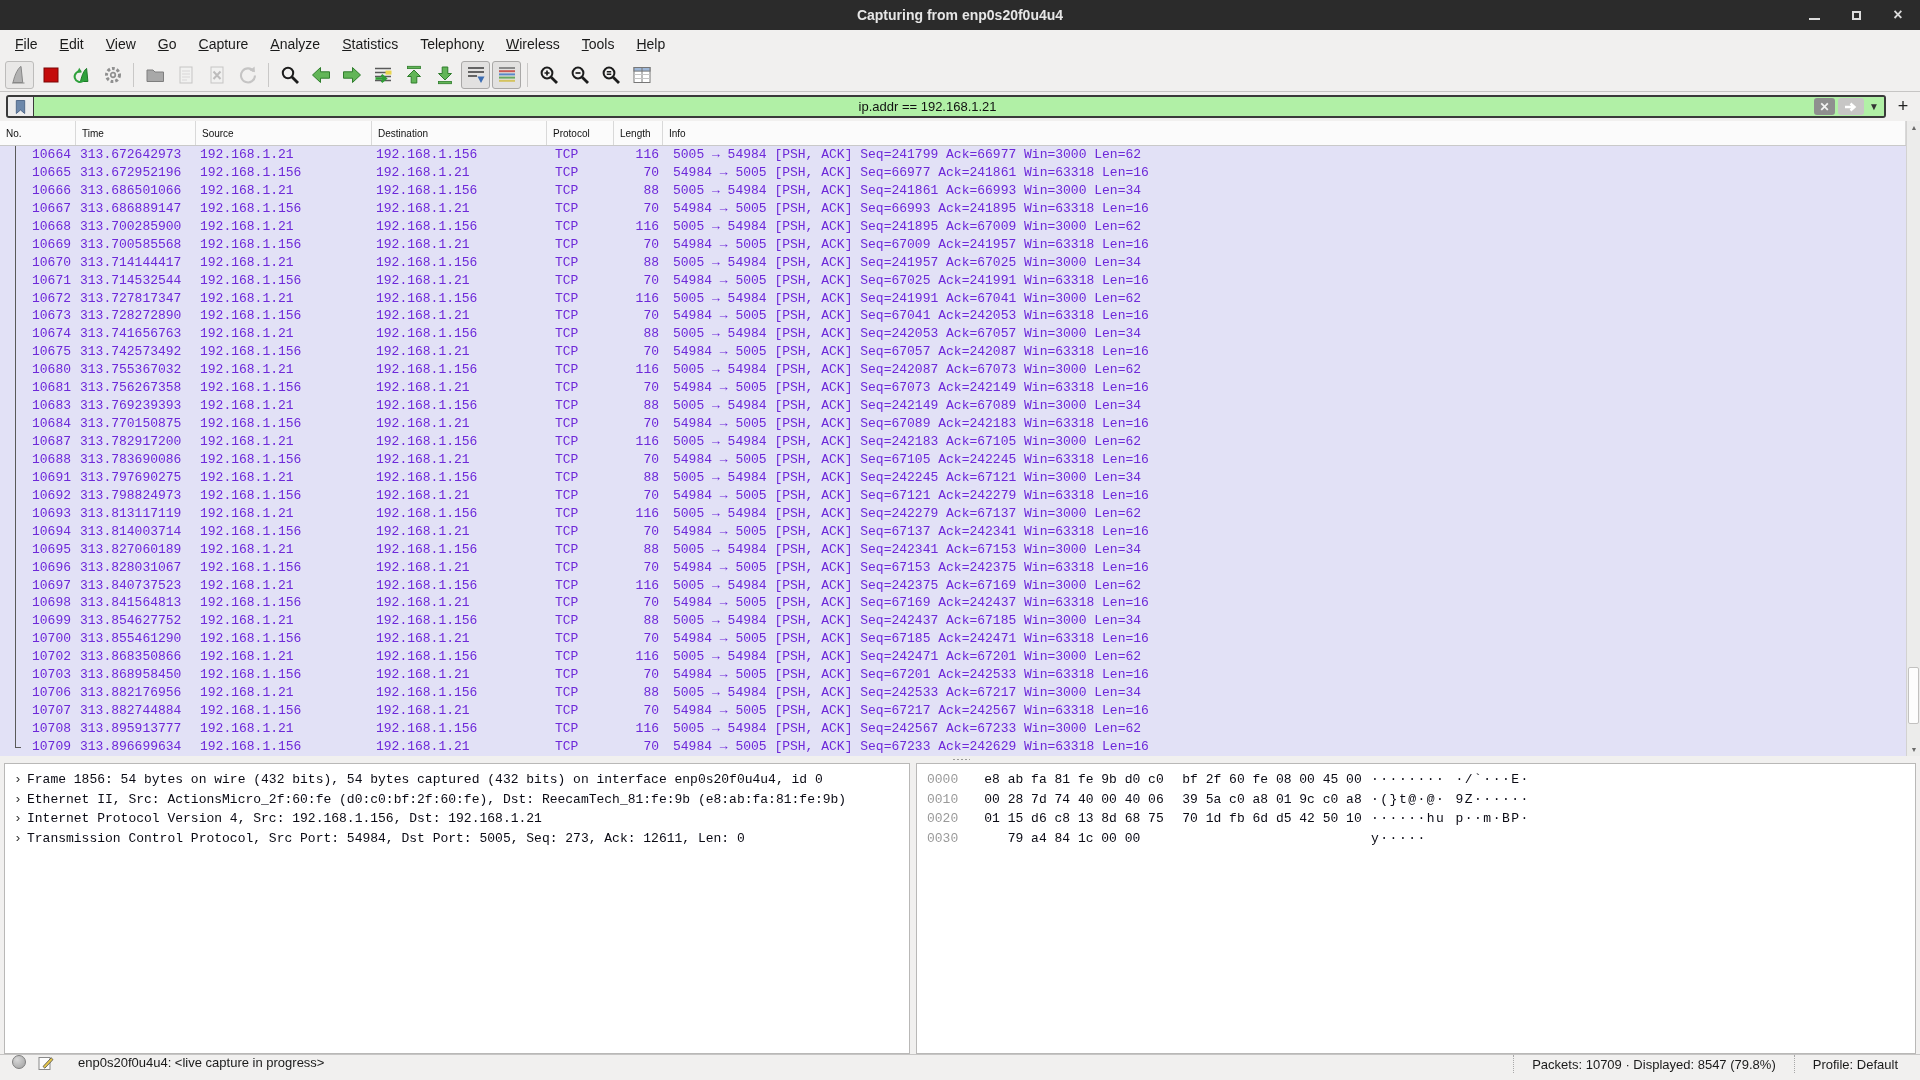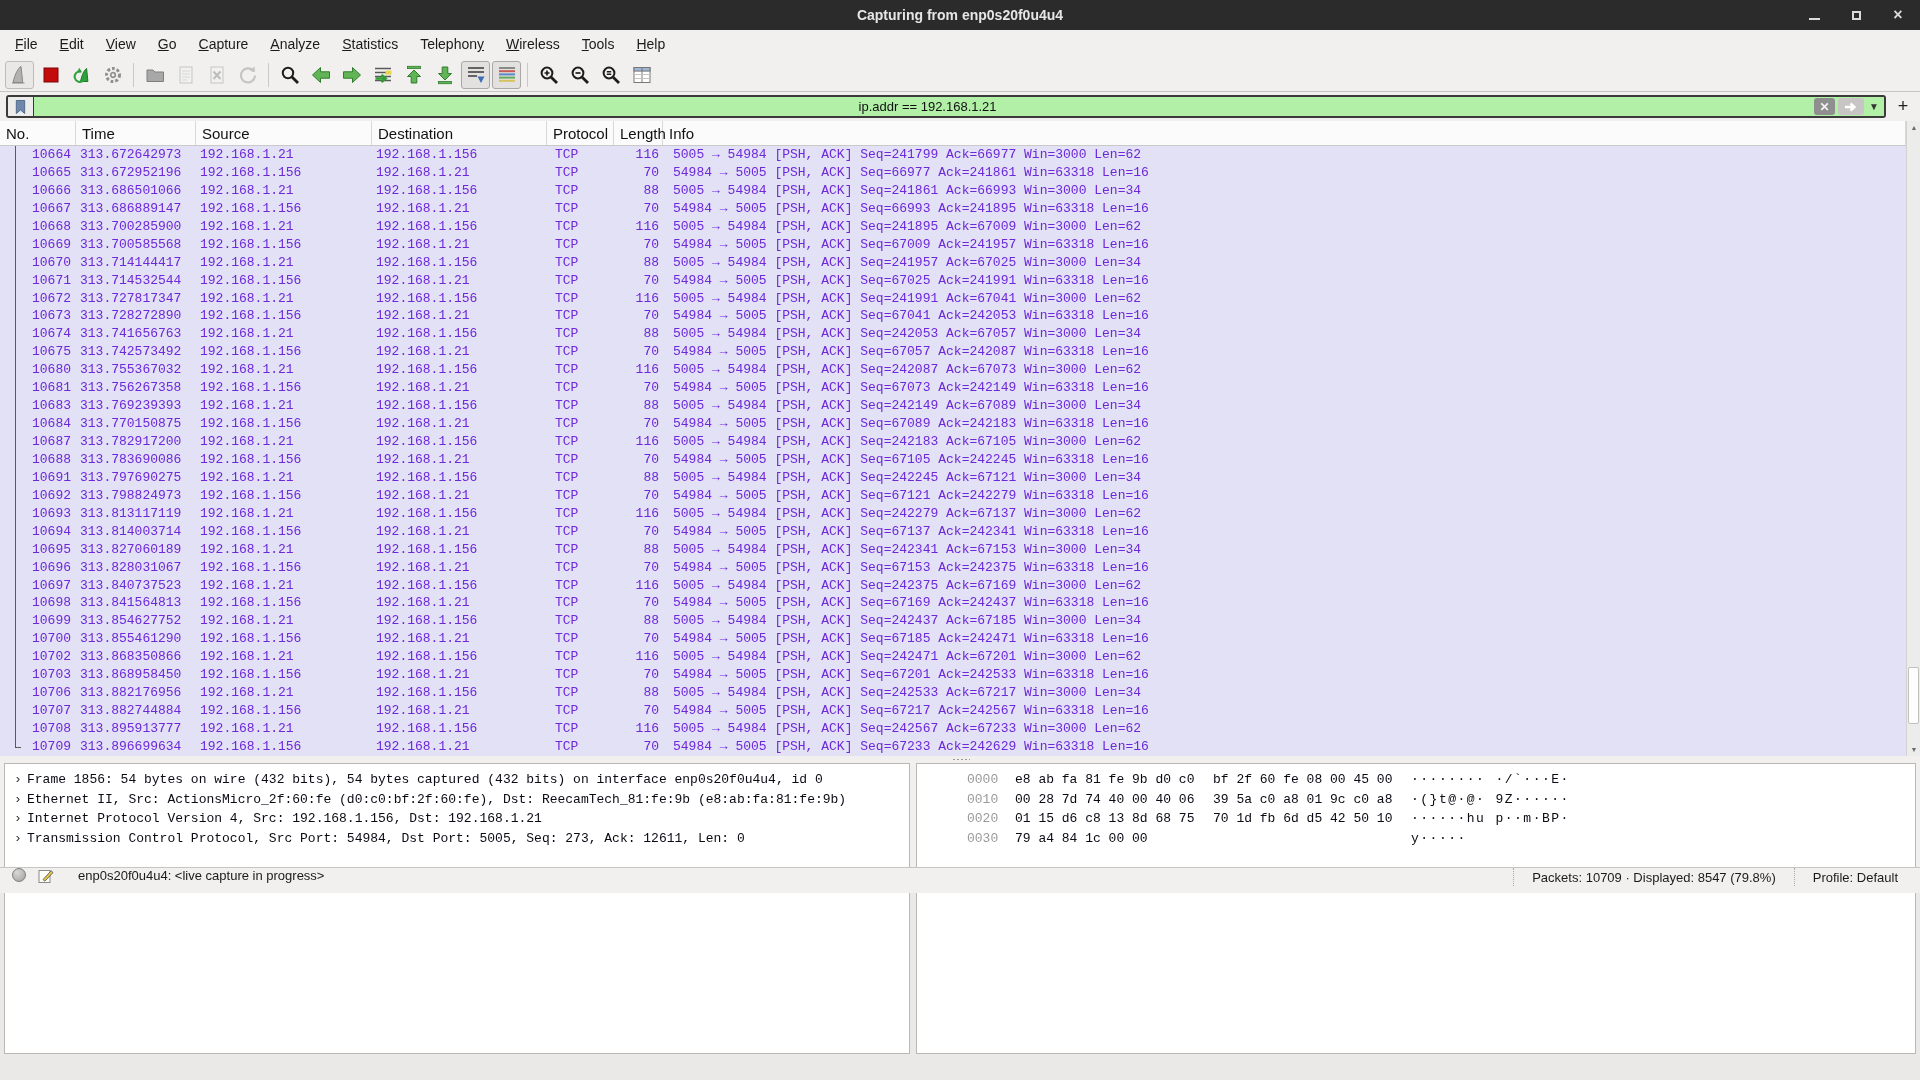--- a/index.html
+++ b/index.html
@@ -1,18 +1,18 @@
 <!DOCTYPE html>
 <html style="--filter-green: #b1f0a6; --row-lavender: #e2e1f6;"><head>
 <meta charset="utf-8">
 <style>
   * { box-sizing: border-box; margin: 0; padding: 0; }
   html,body { width:1920px; height:1080px; overflow:hidden; }
   body { font-family:"Liberation Sans", sans-serif; background:#eae9e8; }
-  .app { position:relative; width:1920px; height:893px; background:#f1f0ef; }
+  .app { position:relative; width:1920px; height:1080px; background:#f1f0ef; }
 
   
   .titlebar { position:absolute; top:0; left:0; right:0; height:30px; background:#2b2b2b;
     display:flex; align-items:center; justify-content:center; color:#e6e6e6; font-size:14px; font-weight:bold; }
   .win-controls { position:absolute; right:14px; top:0; height:30px; display:flex; align-items:center; gap:26px; }
   .wc { width:16px; height:16px; display:flex; align-items:center; justify-content:center; color:#dcdcdc; cursor:default; }
   .wc-min { width:11px; height:3px; border-bottom:2px solid #dcdcdc; align-self:center; margin-top:6px;}
   .wc-max { width:9px; height:9px; border:2px solid #dcdcdc; }
   .wc-close { font-size:16px; line-height:16px; }
 
@@ -45,21 +45,21 @@
   .fb-clear { width:21px; height:17px; background:#8f8f8f; border-radius:3px; color:#f3f3f3;
     font-size:12px; display:flex; align-items:center; justify-content:center; font-weight:bold; }
   .fb-apply { width:26px; height:17px; background:#c7c6c5; border-radius:3px;
     display:flex; align-items:center; justify-content:center; }
   .fb-caret { font-size:10px; color:#333; padding:0 2px; }
   .fb-add { width:22px; text-align:center; font-size:18px; color:#222; margin-left:6px; }
 
   
   .pheader { position:absolute; top:121px; left:0; width:1906px; height:25px;
     display:grid; grid-template-columns:76px 120px 176px 175px 67px 49px 1fr;
-    background:#fbfbfb; border-bottom:1px solid #c9c9c9; font-size:15px; color:#111; }
+    background:#fbfbfb; border-bottom:1px solid #c9c9c9; font-size:10px; color:#111; }
   .pheader .hcell { display:flex; align-items:center; padding-left:6px; border-right:1px solid #d9d9d9; }
   .plist { position:absolute; top:146px; left:0; width:1906px; height:610px; background:#ffffff;
     overflow:hidden; font-family:"Liberation Mono","DejaVu Sans Mono",monospace; font-size:13px; color:#6d28d9; }
   .prow { display:grid; grid-template-columns:76px 120px 176px 175px 67px 49px 1fr;
     height:17.94px; line-height:17.94px; background:var(--row-lavender,#e2e1f6); white-space:nowrap; }
   .c-no { position:relative; text-align:right; padding-right:5px; }
   .c-time { padding-left:4px; } .c-src { padding-left:4px; } .c-dst { padding-left:4px; }
   .c-proto { padding-left:8px; } .c-len { text-align:right; padding-right:4px; } .c-info { padding-left:10px; }
   .rail { position:absolute; left:15px; top:0; height:100%; width:1px; background:#5a5a5a; }
   .prow:last-child .rail { height:55%; }
@@ -81,22 +81,22 @@
   
   .details-pane { position:absolute; top:763px; left:4px; width:906px; height:291px; background:#ffffff;
     border:1px solid #b9b8b7; font-family:"Liberation Mono","DejaVu Sans Mono",monospace; font-size:13px;
     color:#0a0a14; padding:6px 4px; overflow:hidden; }
   .dline { display:flex; line-height:19.5px; white-space:nowrap; }
   .dline .caret { width:18px; text-align:center; color:#333; font-size:13px; }
   .hex-pane { position:absolute; top:763px; left:916px; width:1000px; height:291px; background:#ffffff;
     border:1px solid #b9b8b7; font-family:"Liberation Mono","DejaVu Sans Mono",monospace; font-size:13px;
     color:#0a0a14; padding:6px 0 0 10px; overflow:hidden; }
   .hrow { display:flex; line-height:19.5px; white-space:pre; }
-  .hrow .off { width:48px; color:#9a9a9a;margin-left:40px; }
-  .hrow .hx { width:198px; }
+  .hrow .off { width:48px; color:#9a9a9a; }
+  .hrow .hx { width:198px;text-align:center; }
   .hrow .asc { letter-spacing:1.5px; margin-right:10px; }
   .hrow .asc:first-of-type { margin-left:26px; }
 
   
   .statusbar { position:absolute; bottom:0; left:0; right:0; height:26px; background:#f1f0ef;
     border-top:1px solid #c6c5c4; display:flex; align-items:flex-start; font-size:13px; color:#1a1a1a; }
   .sb-expert { width:14px; height:14px; border-radius:50%; background:radial-gradient(circle at 35% 30%, #d8d8d8, #9f9f9f);
     border:1px solid #7e7e7e; margin-left:12px; }
   .sb-comment { margin-left:12px; display:flex; align-items:center; }
   .sb-iface { margin-left:24px; }

